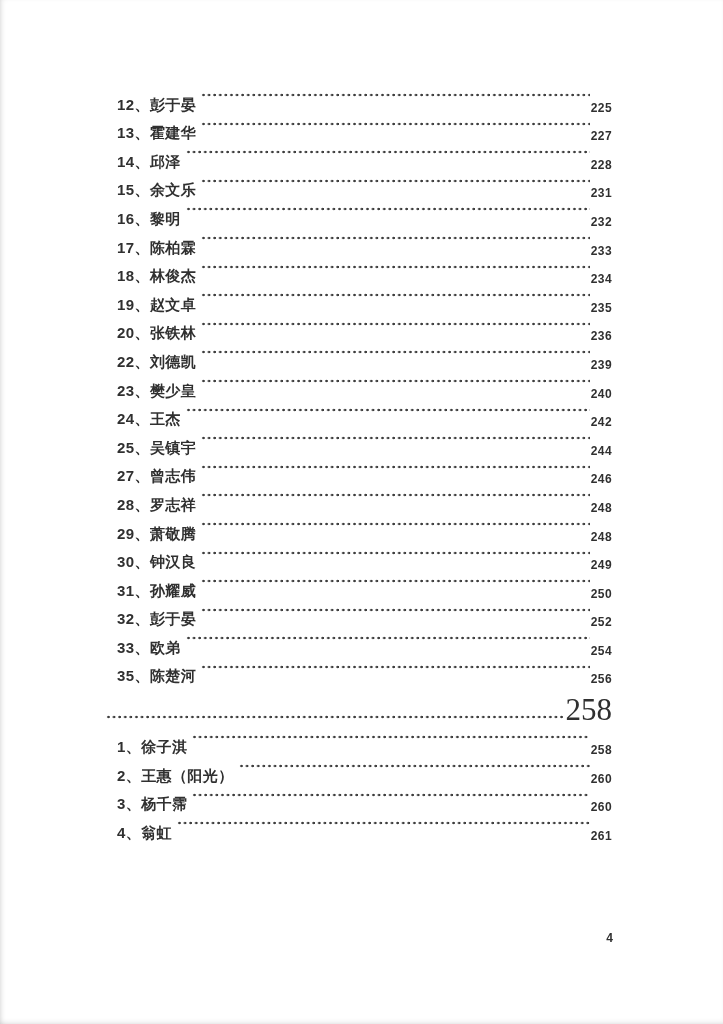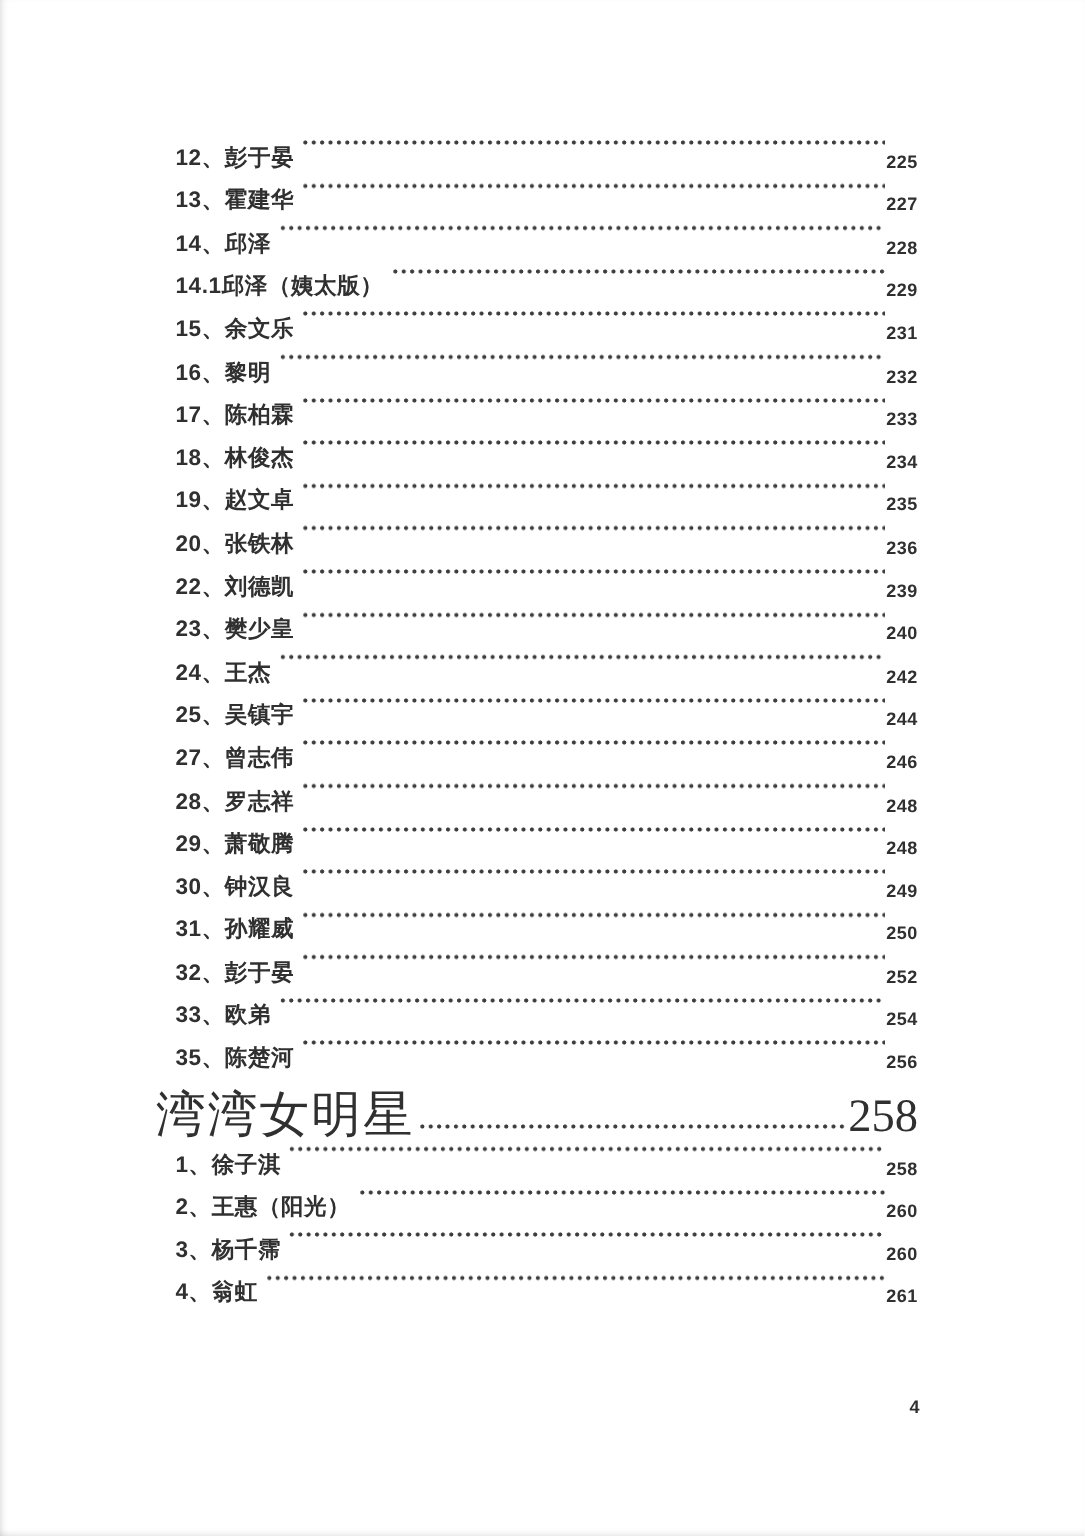--- a/index.html
+++ b/index.html
@@ -103,25 +103,20 @@
           <span class="toc-label">13、霍建华</span>
           <span class="leader"></span>
           <span class="toc-page">227</span>
         </div>
         <div class="toc-row">
           <span class="toc-label">14、邱泽</span>
           <span class="leader"></span>
           <span class="toc-page">228</span>
         </div>
         <div class="toc-row">
-          <span class="toc-label">14.1邱泽（姨太版）</span>
-          <span class="leader"></span>
-          <span class="toc-page">229</span>
-        </div>
-        <div class="toc-row">
           <span class="toc-label">15、余文乐</span>
           <span class="leader"></span>
           <span class="toc-page">231</span>
         </div>
         <div class="toc-row">
           <span class="toc-label">16、黎明</span>
           <span class="leader"></span>
           <span class="toc-page">232</span>
         </div>
         <div class="toc-row">
@@ -200,21 +195,20 @@
           <span class="toc-page">254</span>
         </div>
         <div class="toc-row">
           <span class="toc-label">35、陈楚河</span>
           <span class="leader"></span>
           <span class="toc-page">256</span>
         </div>
       </div>
 
     <div class="section-heading">
-      <span class="heading-title">湾湾女明星</span>
       <span class="leader"></span>
       <span class="heading-page">258</span>
     </div>
 
     <div class="toc-list" id="toc-bottom">
         <div class="toc-row">
           <span class="toc-label">1、徐子淇</span>
           <span class="leader"></span>
           <span class="toc-page">258</span>
         </div>

